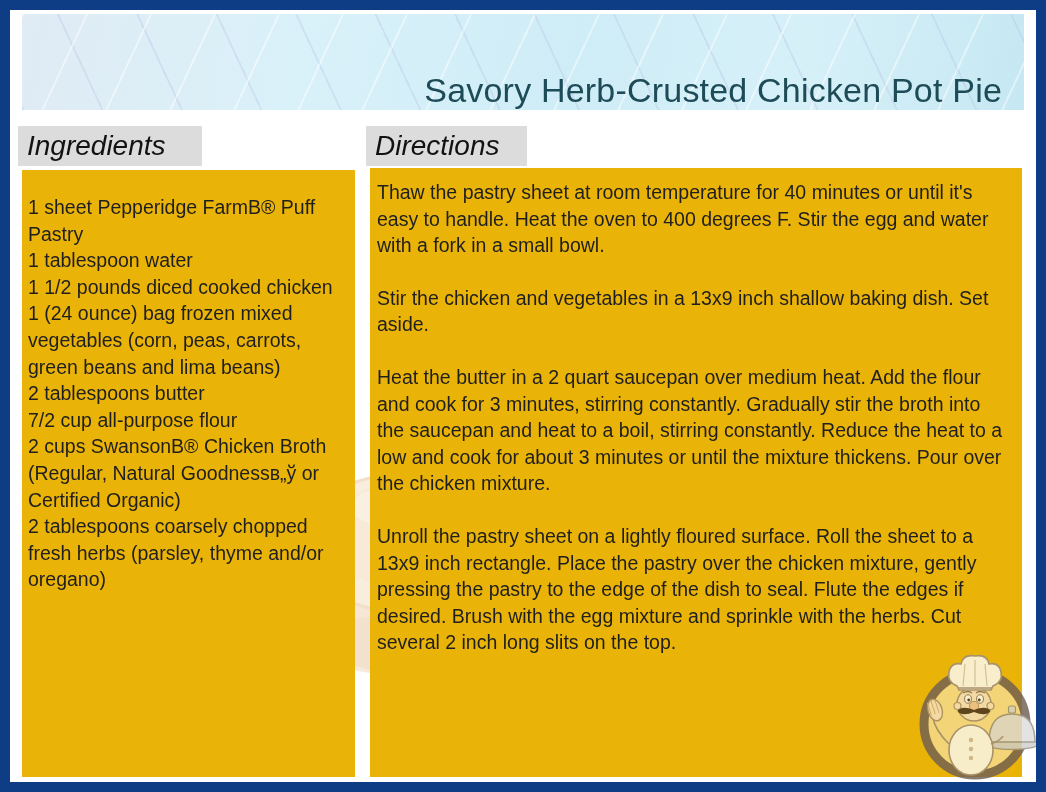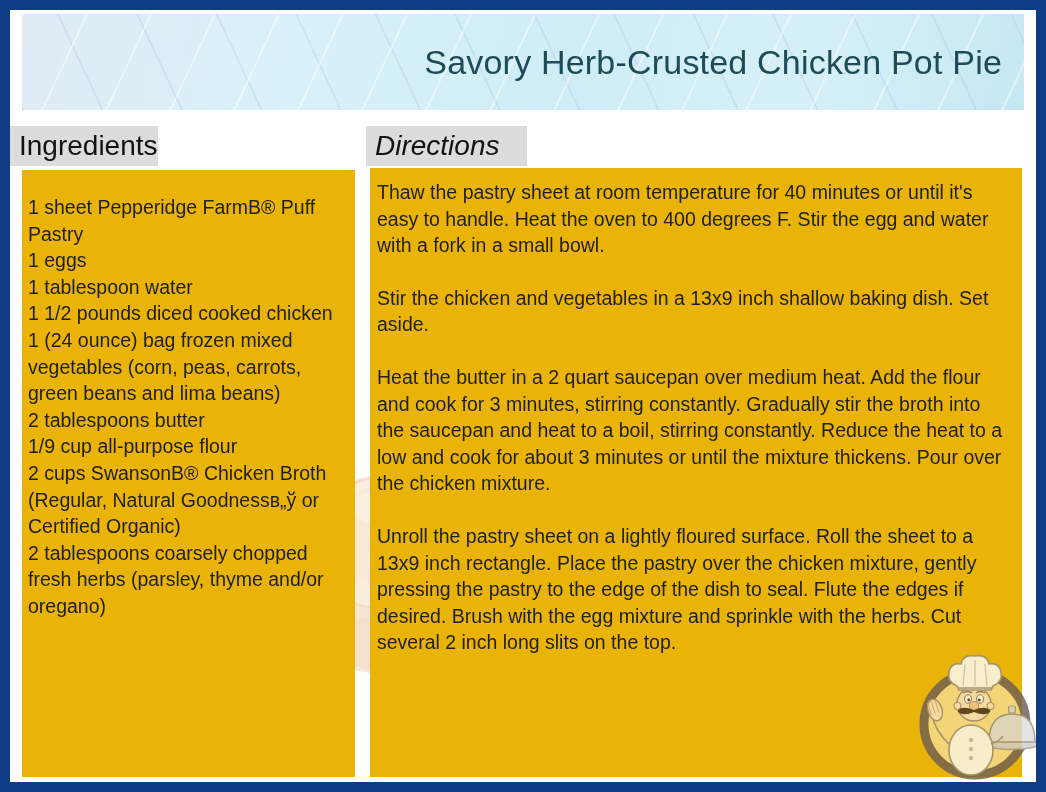--- a/index.html
+++ b/index.html
@@ -18,21 +18,21 @@
 
   .banner {
     position: absolute;
     left: 12px; top: 4px;
     width: 1002px; height: 96px;
     background-image:
       repeating-linear-gradient(115deg, rgba(255,255,255,0.45) 0 2px, rgba(255,255,255,0) 2px 58px),
       repeating-linear-gradient(65deg, rgba(176,186,224,0.28) 0 2px, rgba(176,186,224,0) 2px 72px),
       linear-gradient(100deg, #e0ebf4 0%, #d9f1f9 28%, #cfedf7 55%, #d6f0f8 78%, #c6e8f3 100%);
     display: flex;
-    align-items: center;
+    align-items: flex-end;
     justify-content: flex-end;
   }
   .banner-title {
     color: #1d4b57;
     font-size: 34px;
     letter-spacing: 0.2px;
     padding-right: 22px;
     white-space: nowrap;
   }
 
@@ -46,21 +46,21 @@
     padding-left: 9px;
   }
   .panel-body {
     position: absolute;
     background: #eab308;
     color: #1f1f1f;
     font-size: 19.5px;
     line-height: 26.6px;
   }
 
-  #ingredients-heading { left: 0; top: 116px; width: 148px; }
+  #ingredients-heading { left: 8px; top: 116px; width: 184px; font-style: italic; }
   #ingredients-body {
     left: 12px; top: 160px;
     width: 333px; height: 607px;
     padding: 24px 6px 0 6px;
   }
   .ingredient-item { display: block; }
 
   #directions-heading { left: 356px; top: 116px; width: 161px; font-style: italic; }
   #directions-body {
     left: 360px; top: 158px;
@@ -106,26 +106,25 @@
       <path transform="translate(252,118) rotate(186)" d="M0,-6 Q7,-26 0,-48 Q-7,-26 0,-6 Z"></path>
       <path transform="translate(252,118) rotate(248)" d="M0,-6 Q7,-26 0,-48 Q-7,-26 0,-6 Z"></path>
       <path transform="translate(252,118) rotate(300)" d="M0,-6 Q7,-28 0,-50 Q-7,-28 0,-6 Z"></path>
     </g>
     <ellipse cx="150" cy="92" rx="60" ry="22" fill="#f7e4c6" opacity="0.7"></ellipse>
   </svg>
 
   <div class="panel-heading" id="ingredients-heading">Ingredients</div>
   <div class="panel-body" id="ingredients-body">
     <div class="ingredient-item">1 sheet Pepperidge FarmB® Puff Pastry</div>
-    <div class="ingredient-item">1 eggs</div>
     <div class="ingredient-item">1 tablespoon water</div>
     <div class="ingredient-item">1 1/2 pounds diced cooked chicken</div>
     <div class="ingredient-item">1 (24 ounce) bag frozen mixed vegetables (corn, peas, carrots, green beans and lima beans)</div>
     <div class="ingredient-item">2 tablespoons butter</div>
-    <div class="ingredient-item">1/9 cup all-purpose flour</div>
+    <div class="ingredient-item">7/2 cup all-purpose flour</div>
     <div class="ingredient-item">2 cups SwansonB® Chicken Broth (Regular, Natural Goodnessв„ў or Certified Organic)</div>
     <div class="ingredient-item">2 tablespoons coarsely chopped fresh herbs (parsley, thyme and/or oregano)</div>
   </div>
 
   <div class="panel-heading" id="directions-heading">Directions</div>
   <div class="panel-body" id="directions-body">
     <p class="direction-paragraph">Thaw the pastry sheet at room temperature for 40 minutes or until it's easy to handle. Heat the oven to 400 degrees F. Stir the egg and water with a fork in a small bowl.</p>
     <p class="direction-paragraph">Stir the chicken and vegetables in a 13x9 inch shallow baking dish. Set aside.</p>
     <p class="direction-paragraph">Heat the butter in a 2 quart saucepan over medium heat. Add the flour and cook for 3 minutes, stirring constantly. Gradually stir the broth into the saucepan and heat to a boil, stirring constantly. Reduce the heat to a low and cook for about 3 minutes or until the mixture thickens. Pour over the chicken mixture.</p>
     <p class="direction-paragraph">Unroll the pastry sheet on a lightly floured surface. Roll the sheet to a 13x9 inch rectangle. Place the pastry over the chicken mixture, gently pressing the pastry to the edge of the dish to seal. Flute the edges if desired. Brush with the egg mixture and sprinkle with the herbs. Cut several 2 inch long slits on the top.</p>

